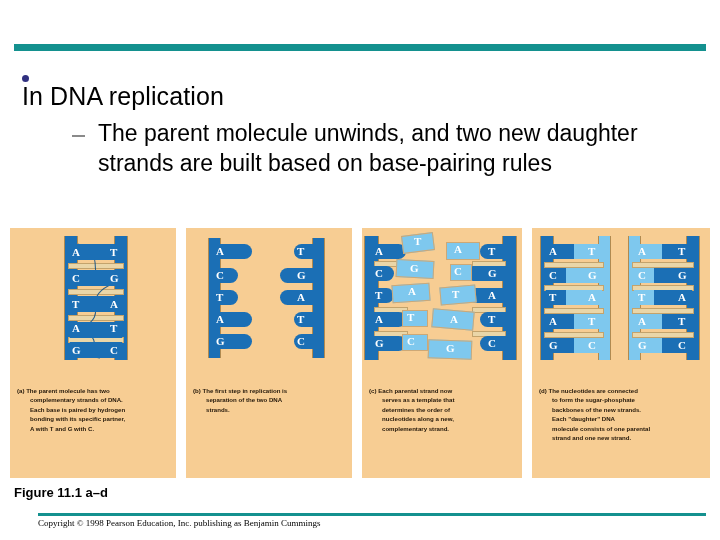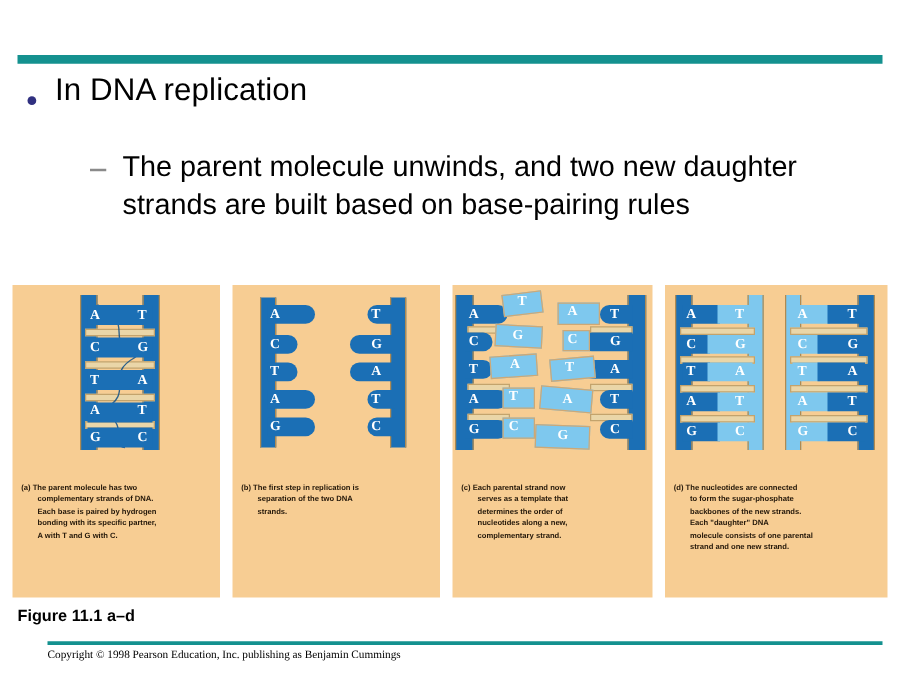--- a/index.html
+++ b/index.html
@@ -6,21 +6,21 @@
   body{
     width:720px;height:540px;background:#ffffff;overflow:hidden;
     font-family:"Liberation Sans", sans-serif;position:relative;
   }
   
   .top-rule{
     position:absolute;left:14px;top:44px;width:692px;height:7px;background:#14918F;
   }
   .bullet-row{
     position:absolute;left:22px;top:58px;width:660px;
-    display:flex;align-items:center;
+    display:flex;align-items:flex-start;flex-direction:column;
   }
   .bullet-dot{
     width:7px;height:7px;border-radius:50%;background:#303080;
     margin-top:17px;margin-right:15px;flex:none;
   }
   .bullet-text{
     font-size:25px;color:#000;line-height:1.12;letter-spacing:0.1px;
   }
   .sub-row{
     position:absolute;left:72px;top:118px;width:620px;

